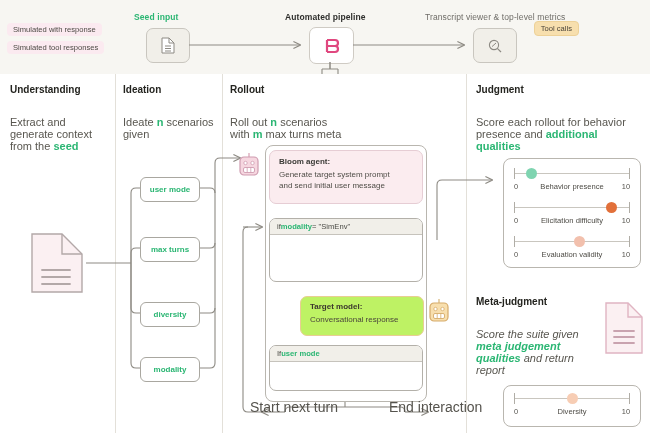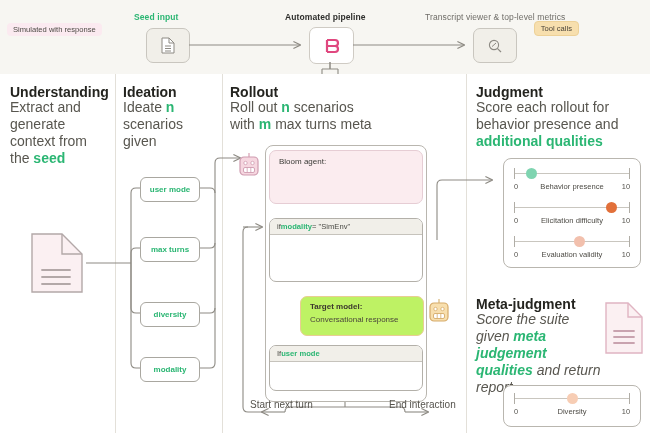--- a/index.html
+++ b/index.html
@@ -33,22 +33,22 @@
     display:flex;align-items:center;justify-content:center;
   }
   .topbox.white{background:#ffffff;border-color:#cfcbc4;}
   .tb-seed{left:146px;top:28px;}
   .tb-pipe{left:309px;top:27px;width:43px;height:35px;}
   .tb-view{left:473px;top:28px;}
 
   
   .colband{position:absolute;left:0;top:74px;width:650px;height:359px;background:#fff;}
   .vline{position:absolute;top:74px;width:1px;height:359px;background:#e3e0d9;}
-  .col-title{position:absolute;font-size:14px;font-weight:bold;color:#24241f;}
-  .col-sub{position:absolute;font-size:14px;line-height:17px;color:#58564f;}
+  .col-title{position:absolute;font-size:10px;font-weight:bold;color:#24241f;}
+  .col-sub{position:absolute;font-size:11px;line-height:12px;color:#58564f;margin-top:17px;}
   .gb{color:#2bb673;font-weight:bold;}
 
   
   svg.wires{position:absolute;left:0;top:0;width:650px;height:433px;pointer-events:none;}
 
   
   .pill{
     position:absolute;width:58px;height:23px;border-radius:6px;
     border:1px solid #a9a7a0;background:#fff;
     display:flex;align-items:center;justify-content:center;
@@ -57,21 +57,21 @@
 
   
   .rollbox{
     position:absolute;left:265px;top:145px;width:160px;height:255px;
     border:1px solid #b9b6af;border-radius:8px;background:#fff;
   }
   .bloom{
     position:absolute;left:269px;top:150px;width:152px;height:52px;
     background:#fbecef;border:1px solid #e6cdd4;border-radius:7px;
   }
-  .bloom .t{position:absolute;left:9px;top:6px;font-size:8px;font-weight:normal;color:#3a3a36;}
+  .bloom .t{position:absolute;left:9px;top:6px;font-size:8px;font-weight:bold;color:#3a3a36;}
   .bloom .b{position:absolute;left:9px;top:18px;font-size:8px;line-height:11px;color:#4f4d47;}
 
   .simenv{
     position:absolute;left:269px;top:218px;width:152px;height:62px;
     border:1px solid #b3b0a9;border-radius:7px;background:#fff;overflow:hidden;
   }
   .simenv .hdr{
     position:absolute;left:0;top:0;width:152px;height:16px;background:#f1efe9;
     border-bottom:1px solid #c6c3bc;font-size:7.6px;color:#4a4a45;
     display:flex;align-items:center;padding-left:7px;box-sizing:border-box;
@@ -98,21 +98,21 @@
   }
   .usermode .hdr{
     position:absolute;left:0;top:0;width:152px;height:16px;background:#f1efe9;
     border-bottom:1px solid #c6c3bc;font-size:7.6px;color:#4a4a45;
     display:flex;align-items:center;padding-left:7px;box-sizing:border-box;
   }
   .tag-simuser{
     position:absolute;left:7px;top:23px;background:#fbeaf0;border-radius:4px;
     font-size:7.6px;color:#4d4a45;padding:2px 6px;
   }
-  .flowlbl{position:absolute;font-size:10px;color:#55534d;}
+  .flowlbl{position:absolute;font-size:14px;color:#55534d;}
 
   
   .sliderbox{
     position:absolute;border:1px solid #b9b6af;border-radius:8px;background:#fff;
   }
   .sb-judge{left:503px;top:158px;width:136px;height:108px;}
   .sb-meta{left:503px;top:385px;width:136px;height:40px;}
   .srow{position:absolute;left:10px;width:116px;height:30px;}
   .strack{position:absolute;left:0;top:6px;width:116px;height:1px;background:#c9c6bf;}
   .scap{position:absolute;top:1px;width:1px;height:11px;background:#b0ada6;}
@@ -259,30 +259,32 @@
       <rect x="5.5" y="15.5" width="11" height="5" rx="1.5" fill="#fff" stroke="#cf9cb0" stroke-width=".9"></rect>
       <g stroke="#cf9cb0" stroke-width=".8">
           <line x1="9.2" y1="15.5" x2="9.2" y2="20.5"></line>
           <line x1="12.8" y1="15.5" x2="12.8" y2="20.5"></line>
         </g>
     </svg>
   </div>
 
   <div class="bloom">
     <div class="t">Bloom agent:</div>
+    <div class="b"><span>Generate target system prompt</span><br><span>and send initial user message</span></div>
   </div>
 
   <div class="simenv">
     <div class="hdr">
         <span>if </span>
         <span class="gb">modality</span>
         <span> = "SimEnv"</span>
       </div>
   </div>
   <div class="tag-tool">Tool calls</div>
+  <div class="tag-simtool">Simulated tool responses</div>
 
   <div class="target">
     <div class="t">Target model:</div>
     <div class="b">Conversational response</div>
   </div>
 
   <div style="position:absolute;left:428px;top:298px;">
     <svg width="22" height="26" viewBox="0 0 22 26">
       <line x1="11" y1="1" x2="11" y2="5" stroke="#d8b576" stroke-width="1.2"></line>
       <rect x="2" y="5" width="18" height="18" rx="4" fill="#f8dfae" stroke="#d6ab6a" stroke-width="1.2"></rect>

